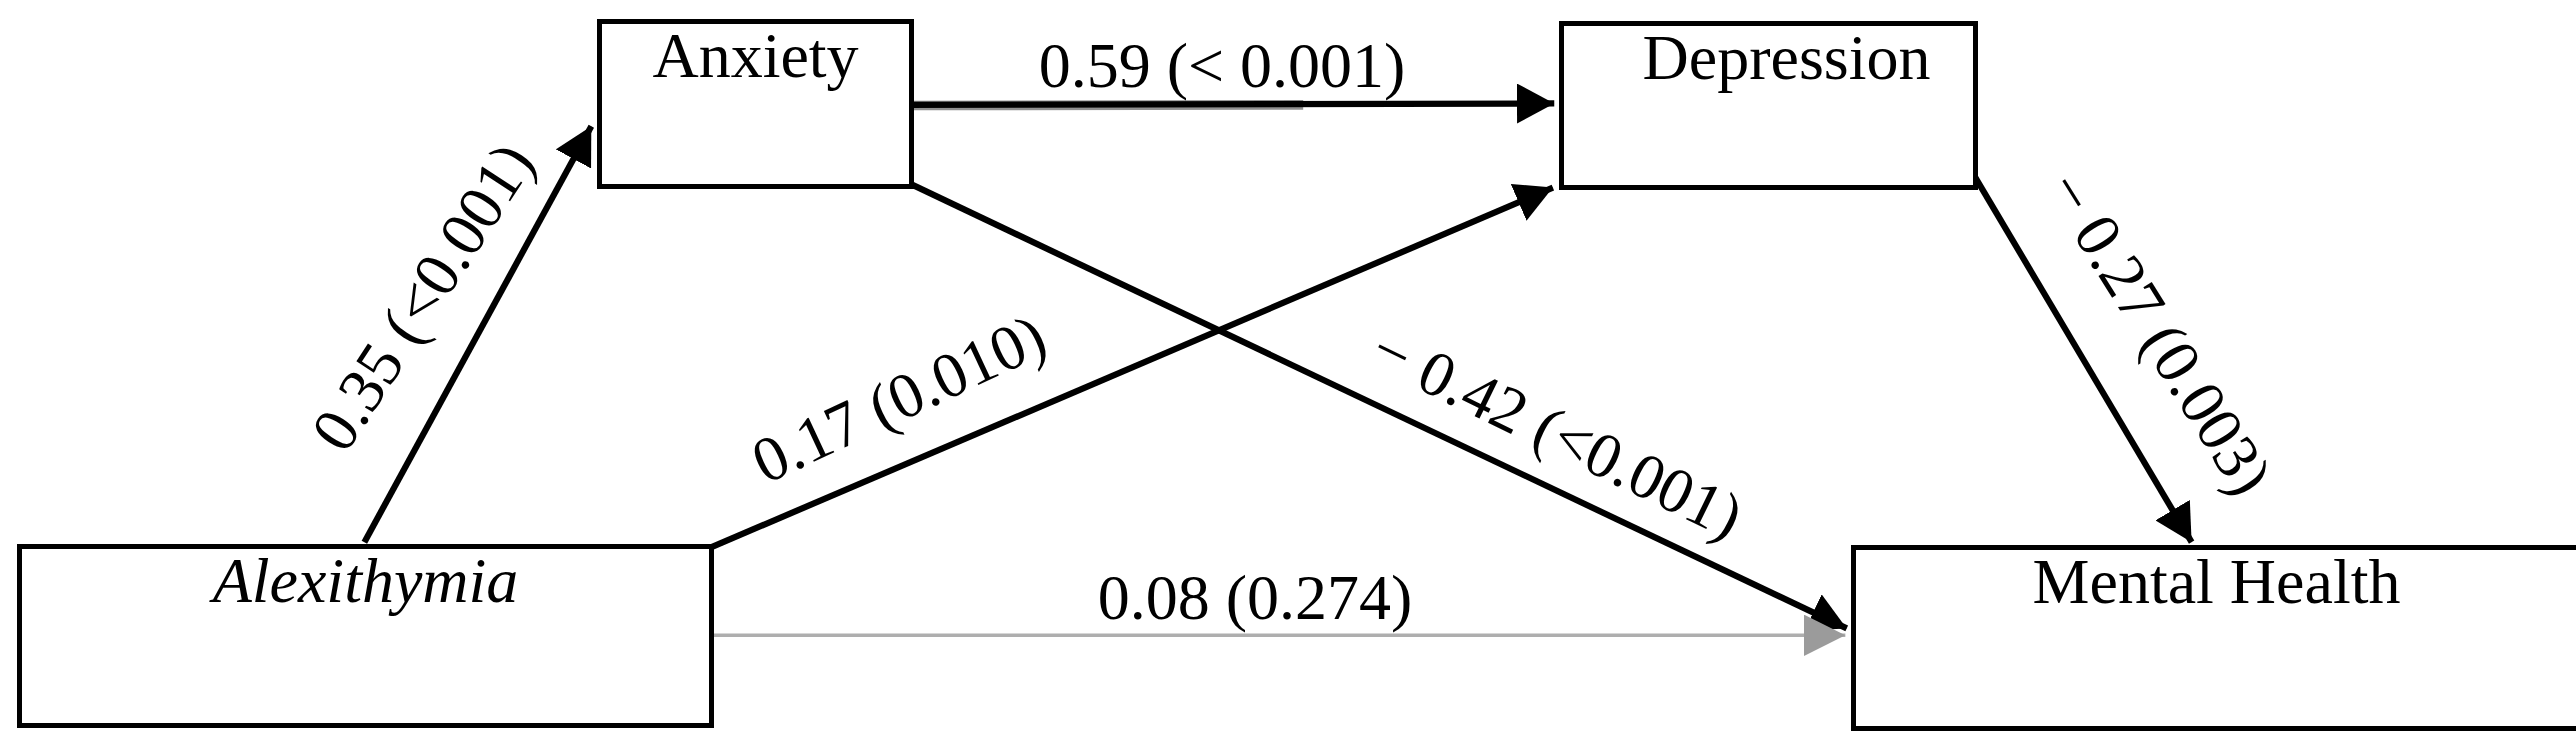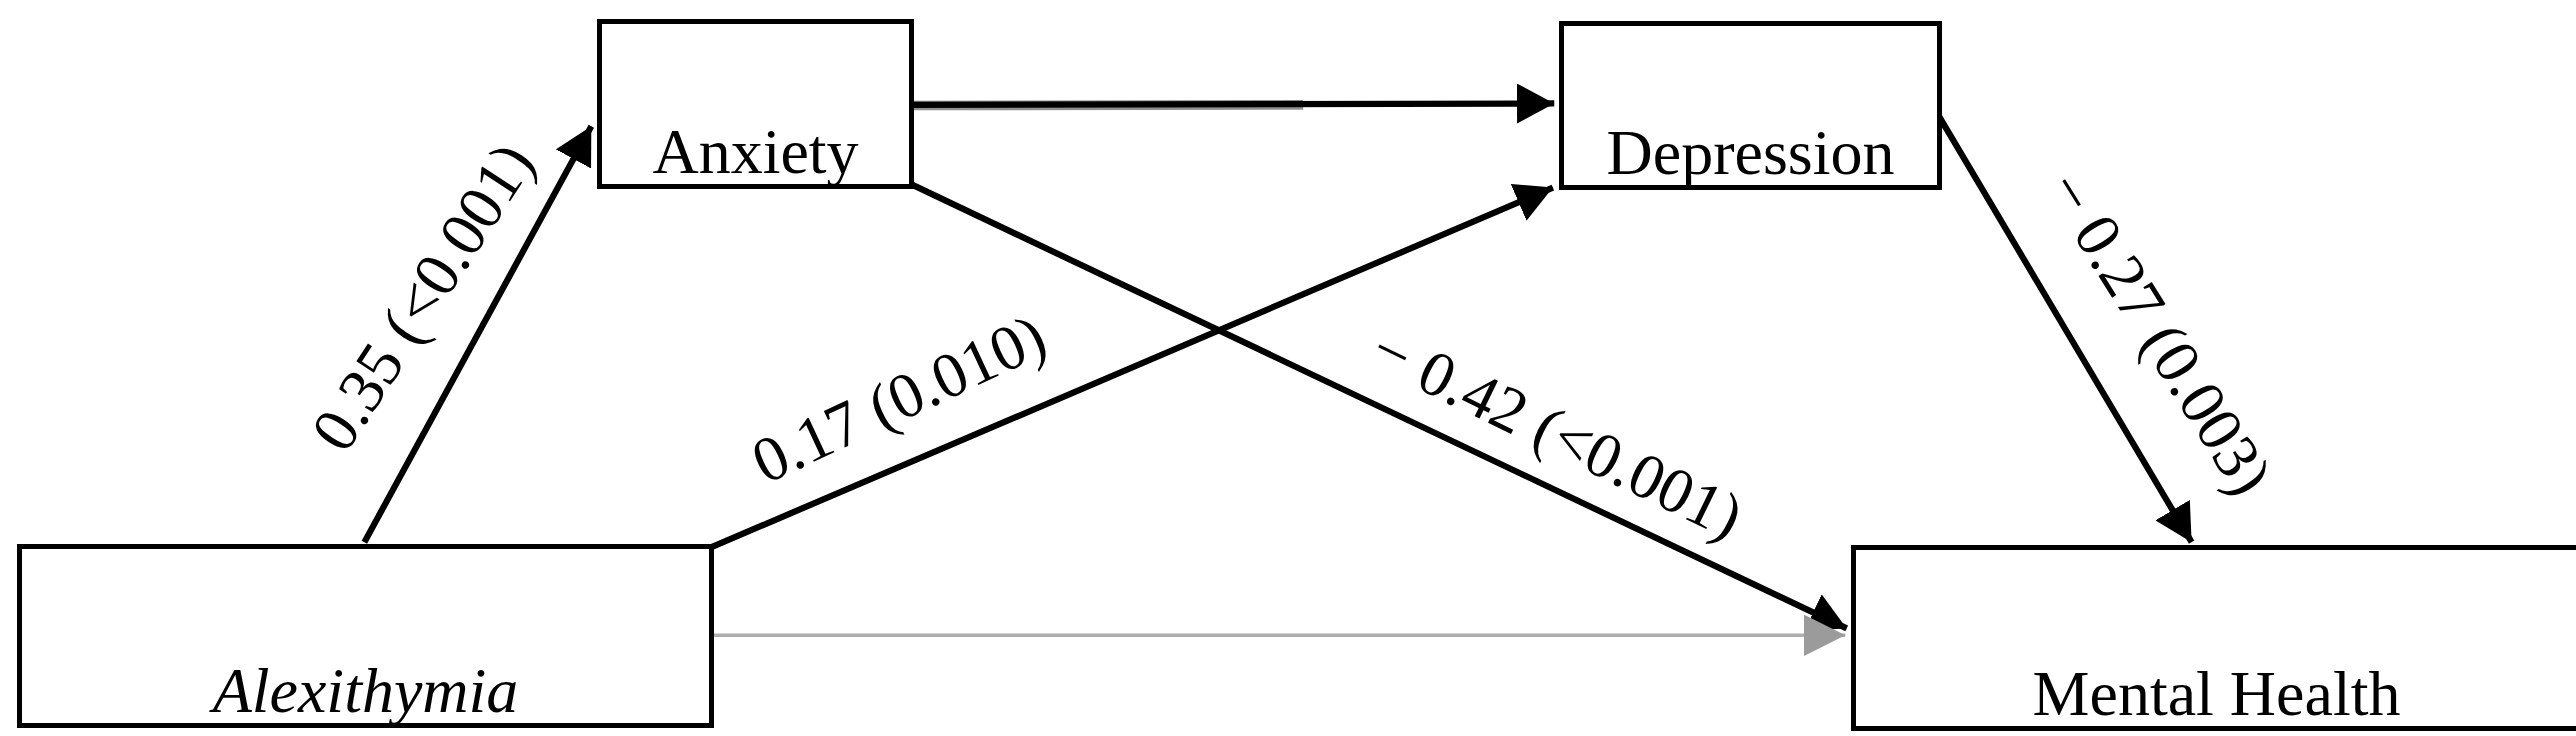--- a/index.html
+++ b/index.html
@@ -27,29 +27,29 @@
     top: 0;
     width: 2576px;
     height: 736px;
     display: block;
   }
   .node {
     position: absolute;
     border: 5.5px solid #000000;
     background: #ffffff;
     display: flex;
-    align-items: flex-end;
+    align-items: flex-start;
     justify-content: center;
     font-size: 64px;
     line-height: 1;
     white-space: nowrap;
   }
   .node-alexithymia { left: 17px;   top: 544px; width: 687px;  height: 174px; font-style: italic; }
   .node-anxiety     { left: 597px;  top: 19.3px;  width: 307px;  height: 160px; }
-  .node-depression  { left: 1559px; top: 21px;  width: 373px;  height: 159px; }
+  .node-depression  { left: 1559px; top: 21px;  width: 373px;  height: 159px; padding-left: 36px; }
   .node-mental-health { left: 1851px; top: 545px; width: 721px; height: 176px; }
 
   .edge-label {
     position: absolute;
     font-size: 64px;
     line-height: 1;
     white-space: nowrap;
     transform: translate(-50%, -50%) rotate(var(--rot, 0deg));
     transform-origin: center center;
   }
@@ -96,18 +96,20 @@
     <span>Anxiety</span>
   </div>
   <div class="node node-depression">
     <span>Depression</span>
   </div>
   <div class="node node-mental-health">
     <span>Mental Health</span>
   </div>
 
   <div class="edge-label lbl-0">0.35 (&lt;0.001)</div>
+  <div class="edge-label lbl-1">0.59 (&lt; 0.001)</div>
   <div class="edge-label lbl-2">0.17 (0.010)</div>
   <div class="edge-label lbl-3">− 0.42 (&lt;0.001)</div>
   <div class="edge-label lbl-4">− 0.27 (0.003)</div>
+  <div class="edge-label lbl-5">0.08 (0.274)</div>
 
 </div>
 
 
 </body></html>

